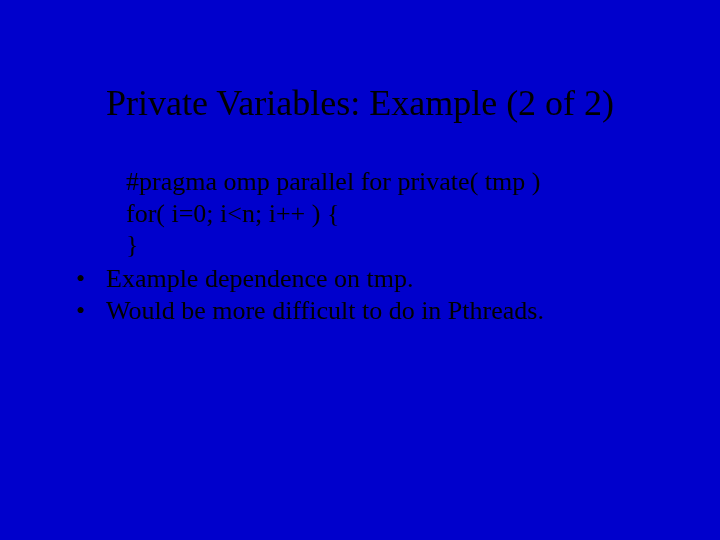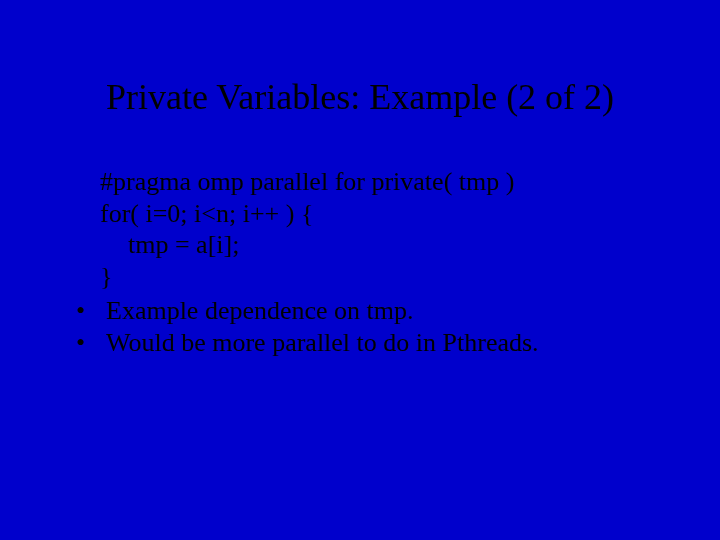--- a/index.html
+++ b/index.html
@@ -13,40 +13,41 @@
     overflow: hidden;
   }
   .slide {
     width: 720px;
     height: 540px;
     position: relative;
     box-sizing: border-box;
   }
   .title {
     position: absolute;
-    top: 76px;
+    top: 82px;
     left: 0;
     width: 720px;
     text-align: center;
     font-size: 36px;
     font-weight: 400;
   }
   .body {
     position: absolute;
     top: 166px;
     left: 70px;
     width: 600px;
     font-size: 26px;
     line-height: 1.22;
   }
   .code-block {
     margin-left: 30px;
   }
   .code-block .line {
     white-space: pre;
+    margin-left: 26px;
   }
   .indent {
     padding-left: 28px;
   }
   .bullets {
     margin-top: 2px;
   }
   .bullet-row {
     display: flex;
     align-items: baseline;
@@ -61,28 +62,27 @@
 </head>
 <body>
 
 <div class="slide">
   <div class="title">Private Variables: Example (2 of 2)</div>
 
   <div class="body">
     <div class="code-block">
       <div class="line">#pragma omp parallel for private( tmp )</div>
       <div class="line">for( i=0; i&lt;n; i++ ) {</div>
-      <div class="line indent">tmp = a[i];</div>
       <div class="line">}</div>
     </div>
 
     <div class="bullets">
       <div class="bullet-row">
         <div class="bullet-dot">•</div>
         <div>Example dependence on tmp.</div>
       </div>
       <div class="bullet-row">
         <div class="bullet-dot">•</div>
-        <div>Would be more parallel to do in Pthreads.</div>
+        <div>Would be more difficult to do in Pthreads.</div>
       </div>
     </div>
   </div>
 </div>
 
 </body></html>

